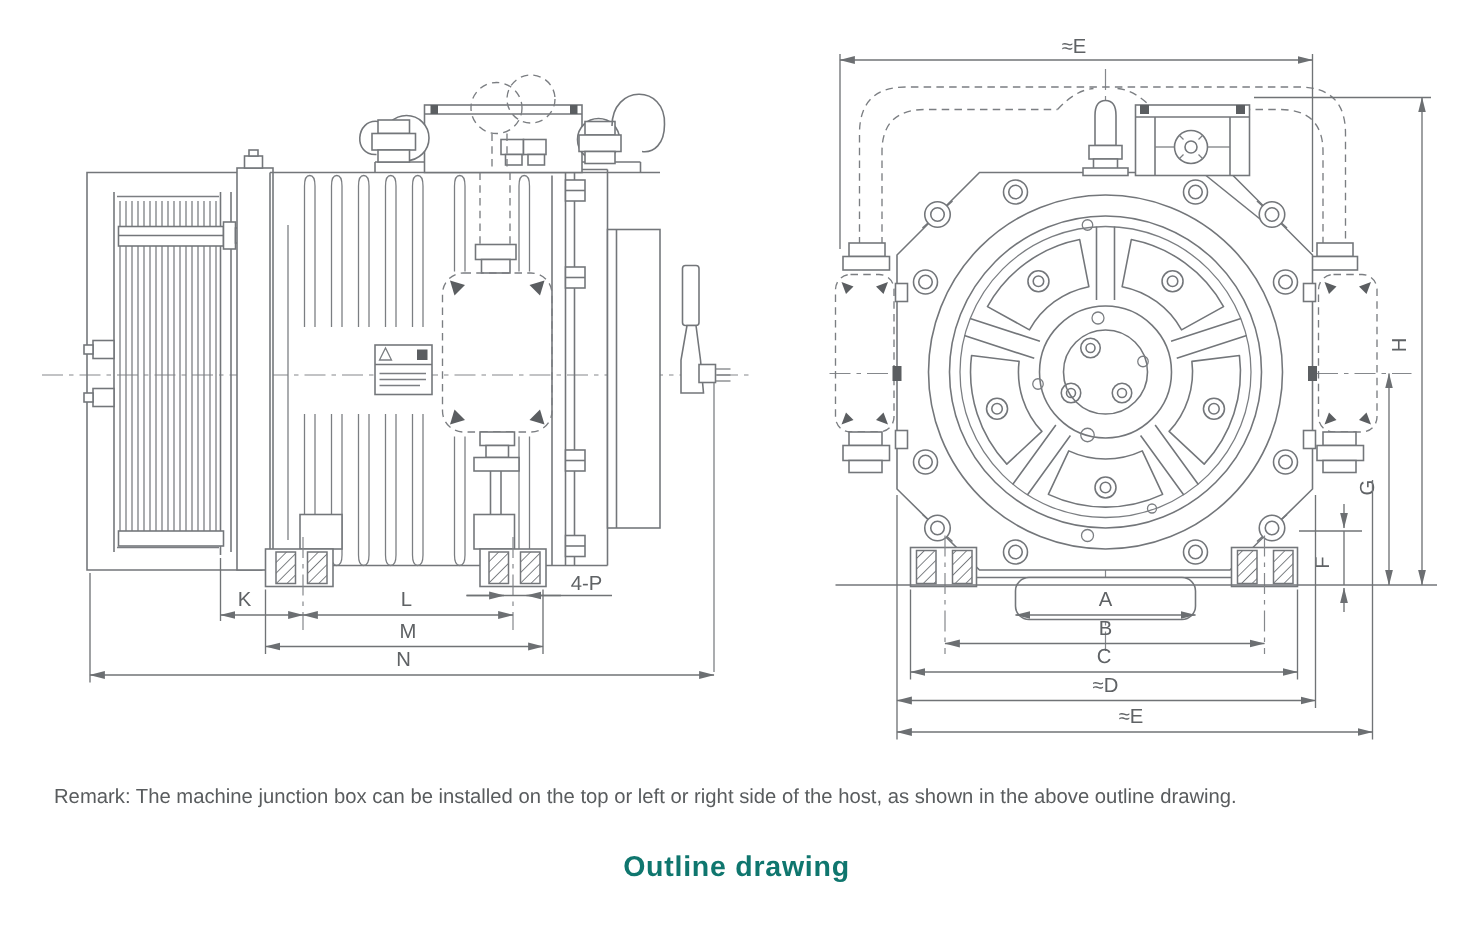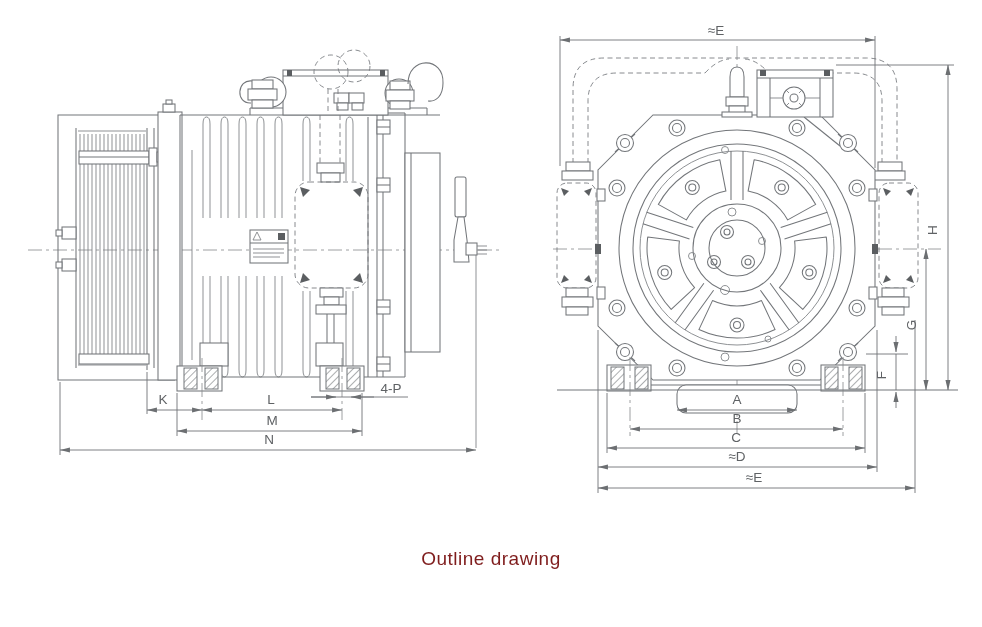--- a/index.html
+++ b/index.html
@@ -10,22 +10,22 @@
   .thin{stroke:#7b7e82;stroke-width:0.85;fill:none;}
   .wf{stroke:#73767a;stroke-width:1.05;fill:#ffffff;}
   .cl{stroke:#85888c;stroke-width:0.8;fill:none;stroke-dasharray:14 4 3 4;}
   .dsh{stroke:#7b7e82;stroke-width:0.9;fill:none;stroke-dasharray:5 3.5;}
   .dim{stroke:#707376;stroke-width:0.9;fill:none;}
   .dk{fill:#5b5e61;stroke:none;}
   .hs{fill:url(#hatch);stroke:#73767a;stroke-width:1;}
   .dt{font:13.5px "Liberation Sans", sans-serif;fill:#5f6265;}
   .win{stroke:#73767a;stroke-width:1.05;fill:none;stroke-linejoin:round;}
   .remark{position:absolute;left:36px;top:523px;width:920px;font-size:13.5px;color:#595c5e;}
-  .title{position:absolute;left:0;top:548px;width:982px;text-align:center;
-         font-size:19px;font-weight:normal;color:#7f1d1d;letter-spacing:0.5px;}
+  .title{position:absolute;left:0;top:568px;width:982px;text-align:center;
+         font-size:19px;font-weight:bold;color:#0f766e;letter-spacing:0.5px;}
 </style>
 </head>
 <body>
 
 <div class="canvas">
 <svg width="982" height="512" viewBox="0 0 982 512">
   <defs>
     <pattern id="hatch" patternUnits="userSpaceOnUse" width="5" height="5" patternTransform="rotate(45)">
       <line x1="0" y1="0" x2="0" y2="5" stroke="#73767a" stroke-width="1.2"></line>
     </pattern>
@@ -404,14 +404,15 @@
     <line class="dim" x1="598" y1="330" x2="598" y2="493"></line>
     <line class="dim" x1="877" y1="330" x2="877" y2="472"></line>
     <line class="dim" x1="598" y1="467" x2="877" y2="467" marker-start="url(#ar)" marker-end="url(#ar)"></line>
     <text class="dt" x="737" y="461" text-anchor="middle">≈D</text>
     <line class="dim" x1="915" y1="320" x2="915" y2="493"></line>
     <line class="dim" x1="598" y1="488" x2="915" y2="488" marker-start="url(#ar)" marker-end="url(#ar)"></line>
     <text class="dt" x="754" y="482" text-anchor="middle">≈E</text>
   </g>
 </svg>
 
+<div class="remark">Remark: The machine junction box can be installed on the top or left or right side of the host, as shown in the above outline drawing.</div>
 <div class="title">Outline drawing</div>
 </div>
 
 </body></html>

